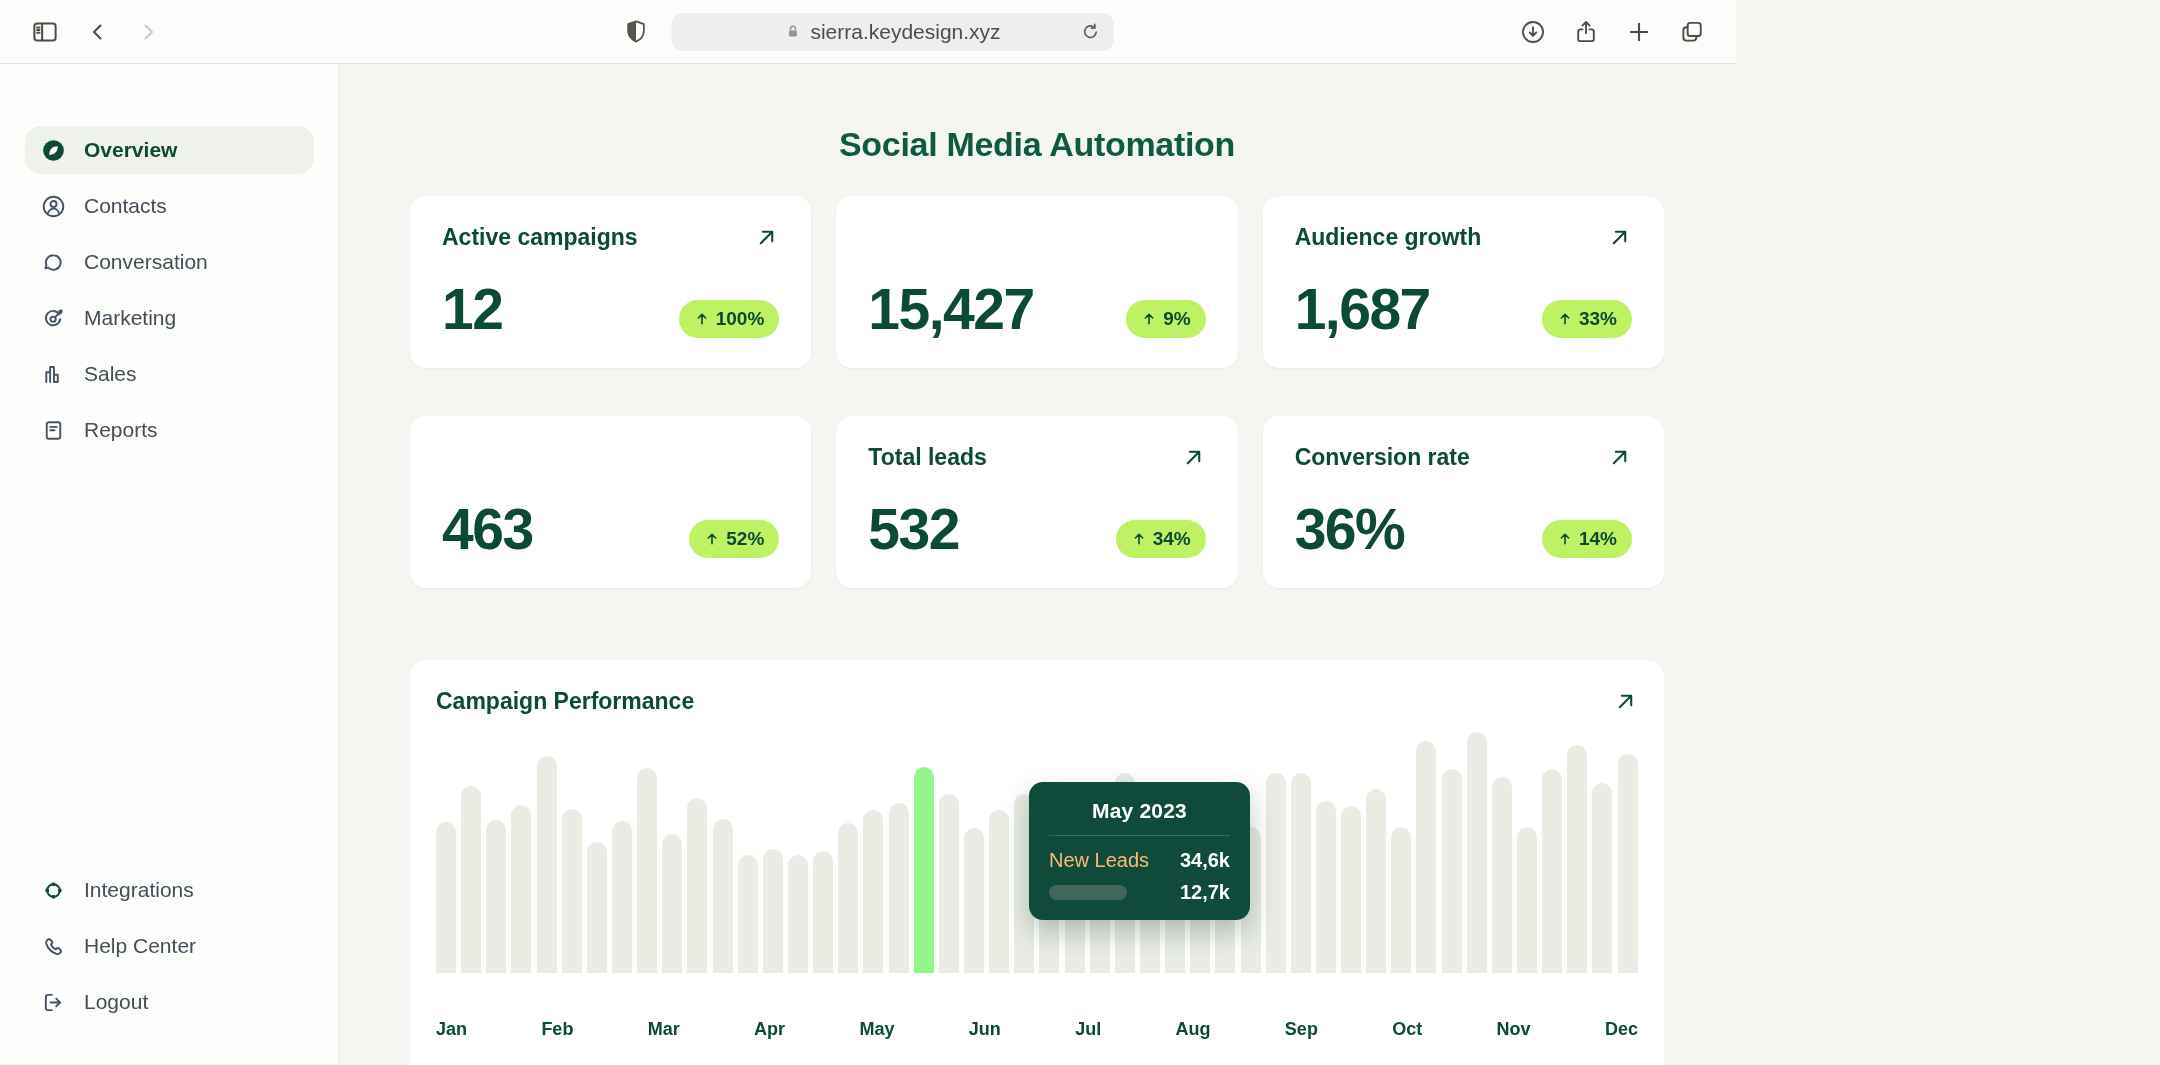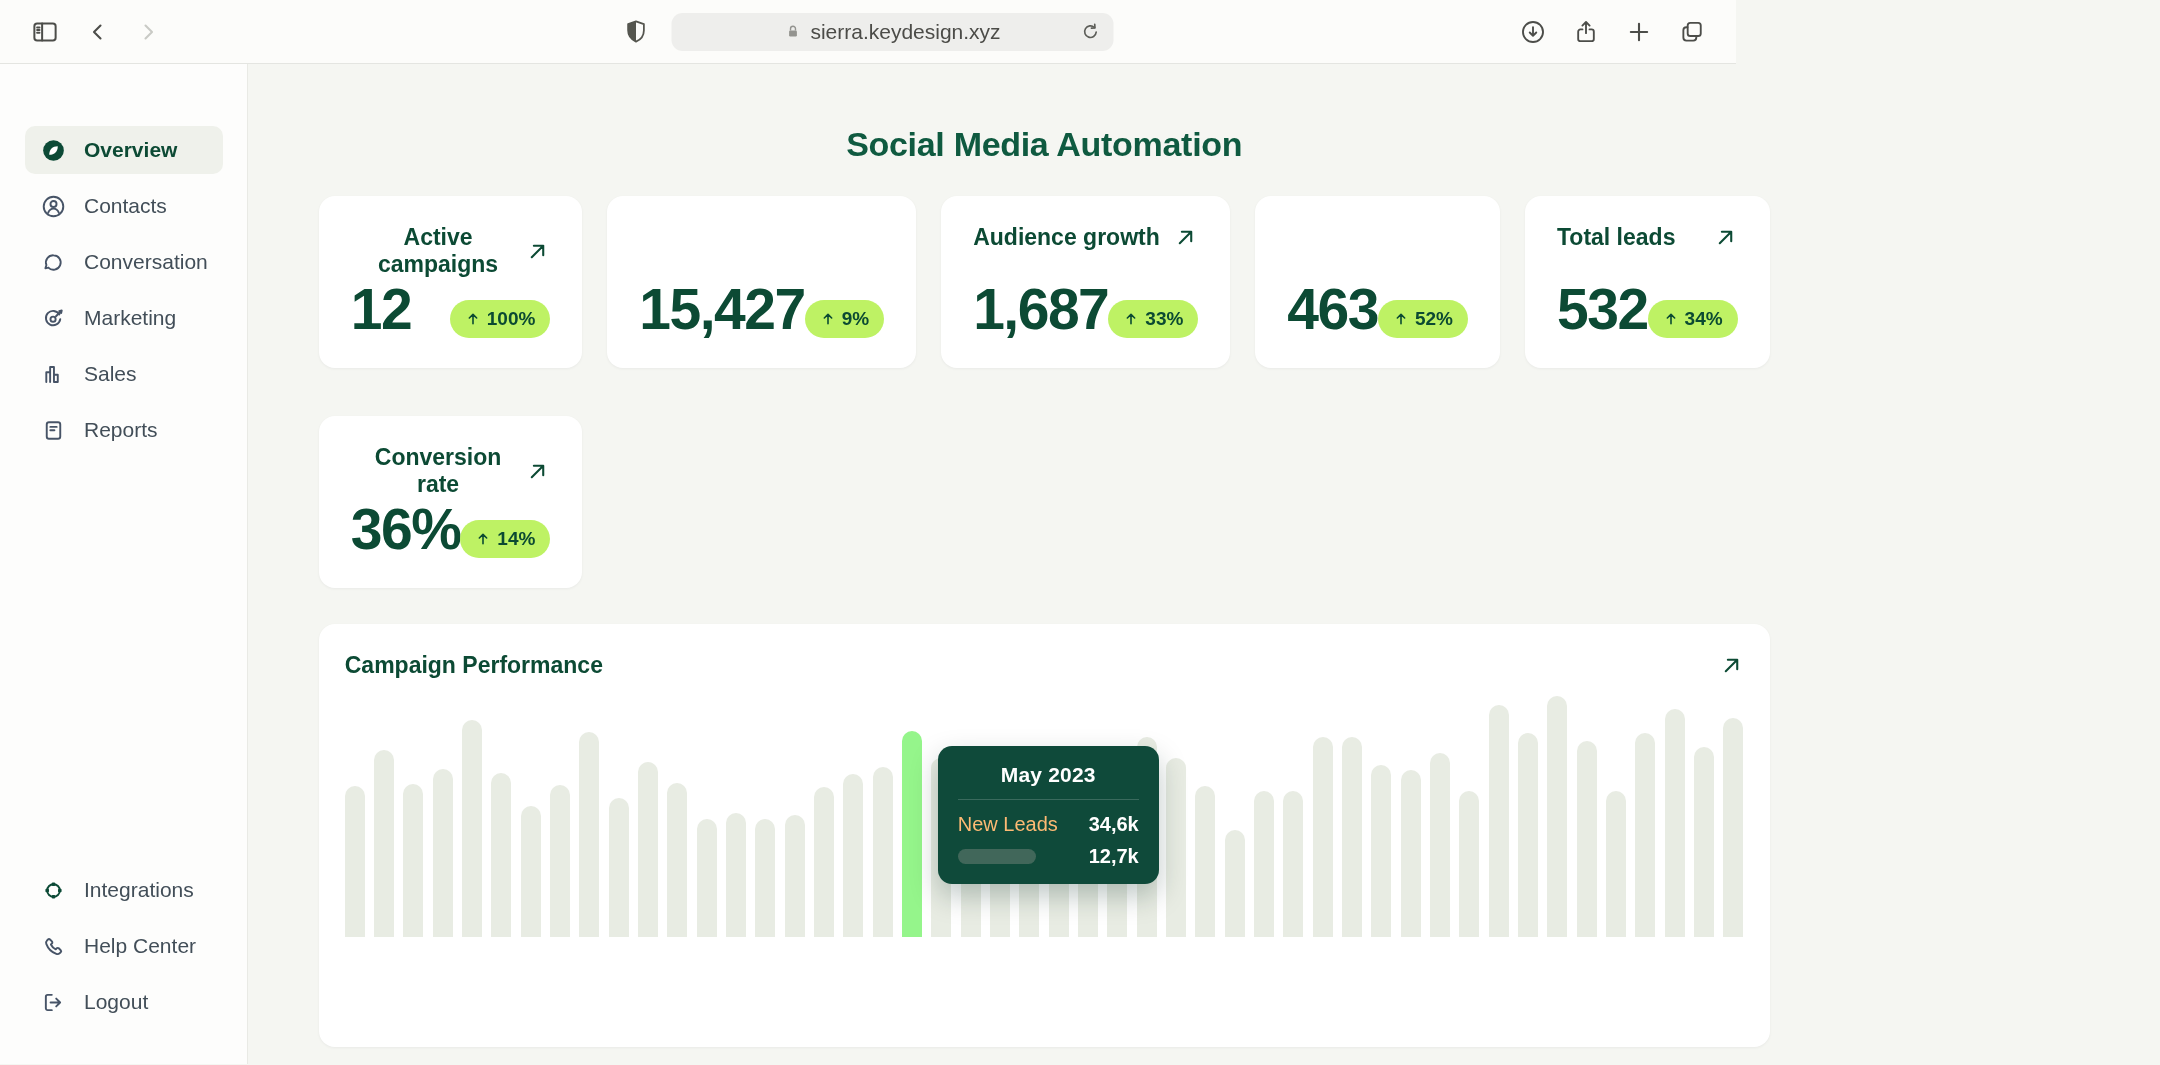--- a/index.html
+++ b/index.html
@@ -20,33 +20,33 @@
               display:flex; align-items:center; justify-content:center; gap:9px; cursor:text; }
   .url-text { font-size:21px; color:#4c4c48; }
   .refresh { position:absolute; right:12px; top:50%; transform:translateY(-50%); color:#5c5d58; }
   .chrome-right { position:absolute; right:30px; display:flex; align-items:center; gap:25px; }
 
   
   .app { display:flex; height:1000px; }
   .sidebar { width:339px; background:#fdfdfc; border-right:1px solid #e9eae5;
              display:flex; flex-direction:column; padding-top:62px; }
   .nav-item { display:flex; align-items:center; gap:17px; height:48px; margin:0 24px 8px 25px;
-              padding:0 15px; border-radius:10px; font-size:21px; color:#424e58; cursor:pointer; }
+              padding:0 15px; border-radius:16px; font-size:21px; color:#424e58; cursor:pointer; }
   .nav-item .ic { display:flex; width:27px; justify-content:center; color:#475467; }
   .nav-item.active { background:#eff1eb; color:#0c4a34; font-weight:700; }
   .sidebar-footer { margin-top:auto; margin-bottom:30px; }
   .sidebar-footer .nav-item.integrations .ic { color:#0c4a36; }
 
   .main { flex:1; padding:58px 72px 0 71px; background:#f5f6f2; }
   .page-title { font-size:34px; line-height:44px; font-weight:700; color:#0f5a40; letter-spacing:-.3px;
                 margin-bottom:30px; }
 
   
-  .stats-grid { display:grid; grid-template-columns:repeat(5,1fr); column-gap:25px; row-gap:48px;
-                margin-bottom:36px; }
+  .stats-grid { display:grid; grid-template-columns:repeat(3,1fr); column-gap:25px; row-gap:48px;
+                margin-bottom:72px; }
   .stat-card { background:#fff; border-radius:16px; height:172px; padding:28px 32px 30px;
                display:flex; flex-direction:column; box-shadow:0 1px 3px rgba(16,24,40,.05); }
   .stat-head { display:flex; justify-content:space-between; align-items:center; }
   .stat-label { font-size:23px; font-weight:600; color:#0c4a34; }
   .arrow-ne { color:#0c4a34; cursor:pointer; background:none; border:none; padding:0; display:flex; }
   .stat-foot { margin-top:auto; display:flex; justify-content:space-between; align-items:flex-end; }
   .stat-value { font-size:57px; font-weight:700; color:#0c4a34; letter-spacing:-1.5px; line-height:1; }
   .badge { display:flex; align-items:center; gap:6px; background:#bef264; color:#0b4a32;
            border-radius:999px; padding:8px 15px; font-size:19px; font-weight:600; }
 
@@ -426,16 +426,30 @@
             <div class="bar" style="height: 204px;"></div>
             <div class="bar" style="height: 241px;"></div>
             <div class="bar" style="height: 196px;"></div>
             <div class="bar" style="height: 146px;"></div>
             <div class="bar" style="height: 204px;"></div>
             <div class="bar" style="height: 228px;"></div>
             <div class="bar" style="height: 190px;"></div>
             <div class="bar" style="height: 219px;"></div>
           </div>
 
+        <div class="months">
+            <span>Jan</span>
+            <span>Feb</span>
+            <span>Mar</span>
+            <span>Apr</span>
+            <span>May</span>
+            <span>Jun</span>
+            <span>Jul</span>
+            <span>Aug</span>
+            <span>Sep</span>
+            <span>Oct</span>
+            <span>Nov</span>
+            <span>Dec</span>
+          </div>
       </section>
     </main>
   </div>
 </div>
 
 </body></html>

